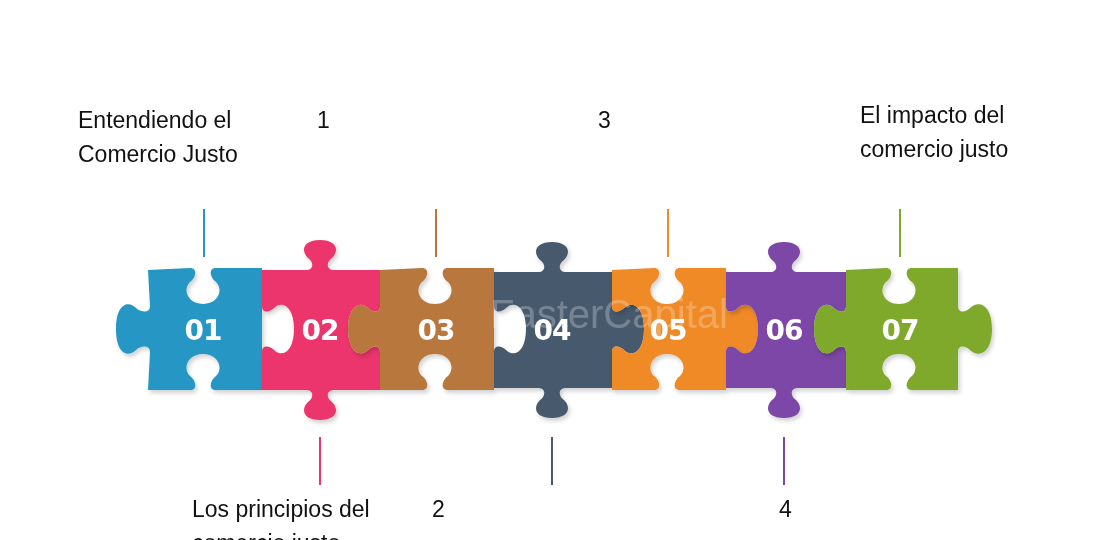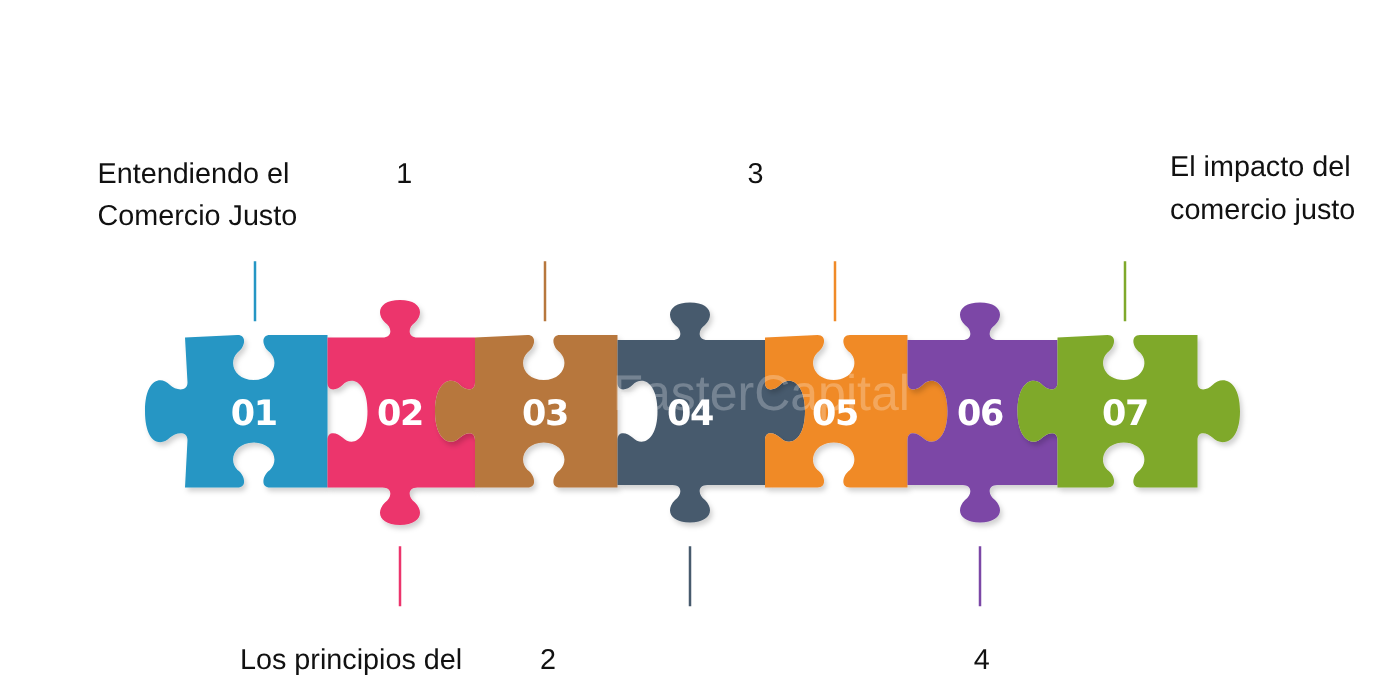--- a/index.html
+++ b/index.html
@@ -8,21 +8,20 @@
     background: #ffffff;
     font-family: "Liberation Sans", "DejaVu Sans", sans-serif;
     color: #111;
   }
   .label {
     position: absolute;
     font-size: 23px;
     line-height: 34px;
     color: #111;
     white-space: pre-line;
-    margin-top: 18px;
   }
   .connector {
     position: absolute;
     width: 2px;
   }
   svg.puzzle { position: absolute; left: 0; top: 0; }
   .piece-num {
     font-family: "DejaVu Sans", sans-serif;
     font-weight: bold;
     font-size: 28px;
@@ -36,21 +35,21 @@
     opacity: 0.25;
   }
 </style>
 </head>
 <body>
 
 <div class="label" style="left:78px; top:103px;">Entendiendo el
 Comercio Justo</div>
 <div class="label" style="left:317px; top:103px;">1</div>
 <div class="label" style="left:598px; top:103px;">3</div>
-<div class="label" style="left:936px; top:98px;">El impacto del
+<div class="label" style="left:860px; top:98px;">El impacto del
 comercio justo</div>
 
 <div class="label" style="left:192px; top:492px;">Los principios del
 comercio justo</div>
 <div class="label" style="left:432px; top:492px;">2</div>
 <div class="label" style="left:779px; top:492px;">4</div>
 
 <div class="connector" style="left:203px; top:209px; height:48px; background:#2596c4;"></div>
 <div class="connector" style="left:435px; top:209px; height:48px; background:#b7773d;"></div>
 <div class="connector" style="left:667px; top:209px; height:48px; background:#f08a28;"></div>

